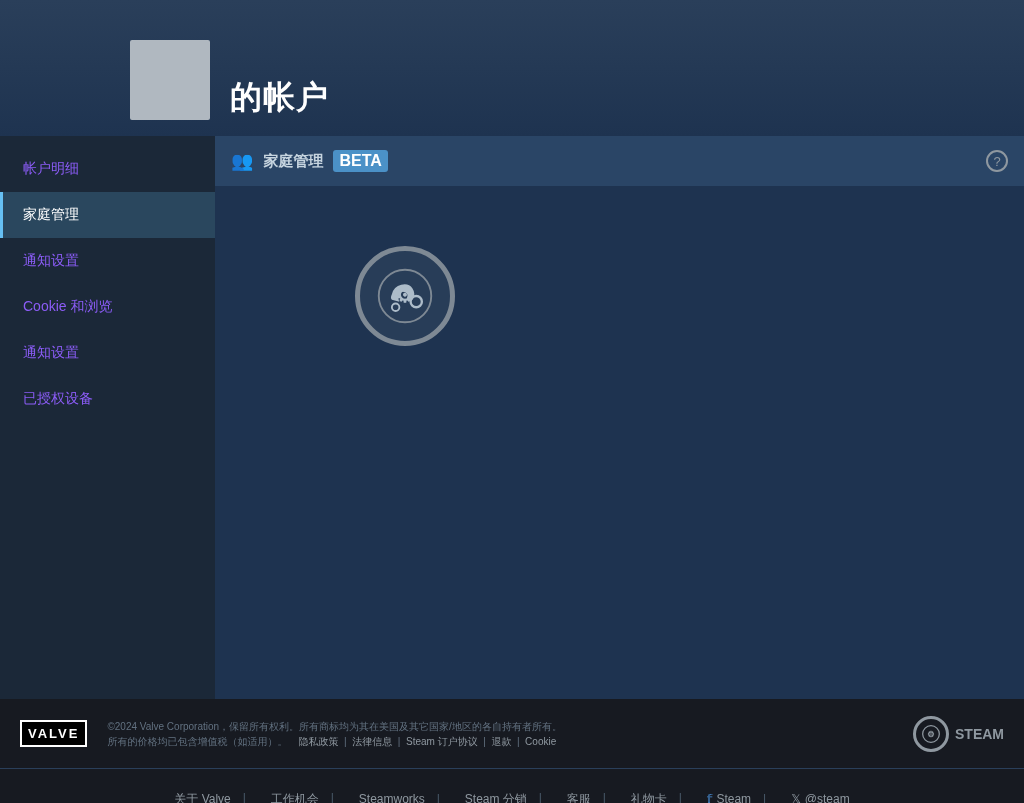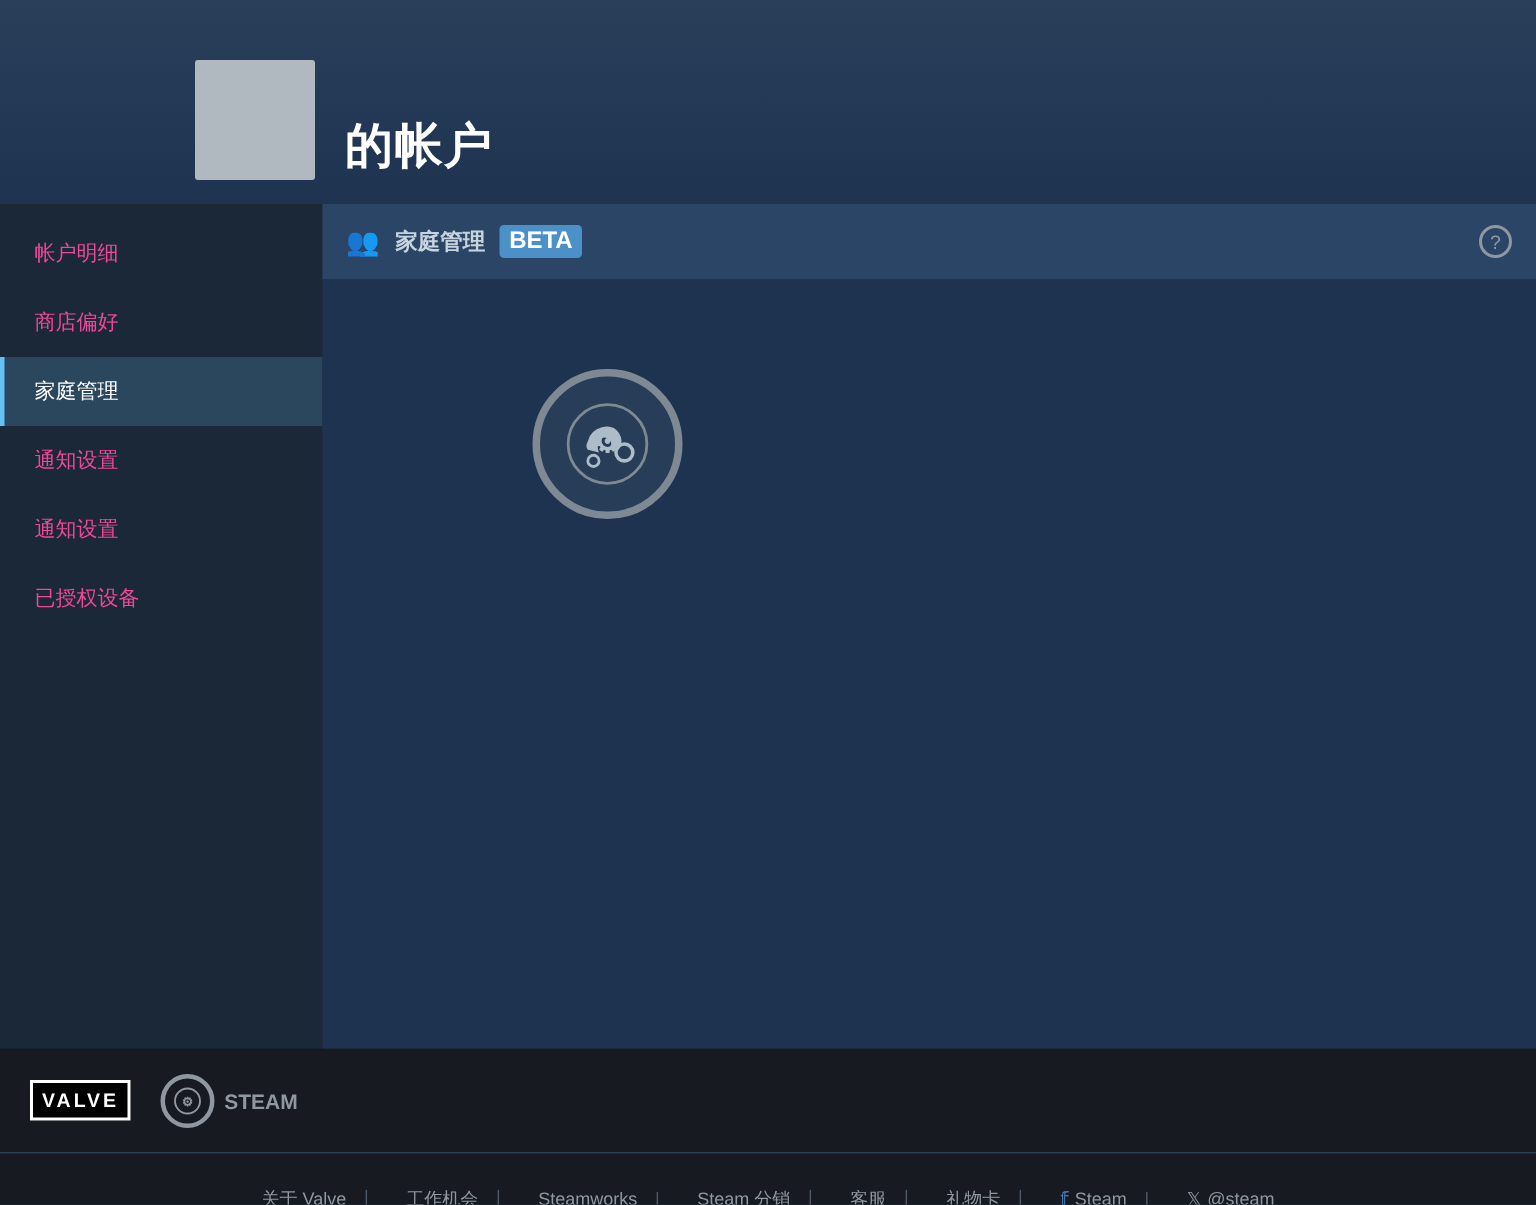--- a/index.html
+++ b/index.html
@@ -49,21 +49,21 @@
     
     .sidebar {
       width: 215px;
       background-color: #1b2838;
       padding-top: 10px;
       flex-shrink: 0;
     }
     .sidebar-item {
       padding: 14px 20px;
       font-size: 14px;
-      color: #ec4899;
+      color: #8b5cf6;
       cursor: pointer;
       display: block;
       text-decoration: none;
       border-left: 3px solid transparent;
     }
     .sidebar-item.active {
       color: #ffffff;
       background-color: #2a475e;
       border-left: 3px solid #66c0f4;
     }
@@ -235,23 +235,23 @@
 
 <div class="header">
   <div class="header-avatar"></div>
   <h1 class="header-title">的帐户</h1>
 </div>
 
 <div class="main-layout">
 
   <nav class="sidebar">
     <a class="sidebar-item">帐户明细</a>
-    <a class="sidebar-item">商店偏好</a>
     <a class="sidebar-item active">家庭管理</a>
     <a class="sidebar-item">通知设置</a>
+    <a class="sidebar-item">Cookie 和浏览</a>
     <a class="sidebar-item">通知设置</a>
     <a class="sidebar-item">已授权设备</a>
   </nav>
 
   <div class="content">
     <div class="content-header">
       <span class="content-header-icon">👥</span>
       <span class="content-header-title">家庭管理</span>
       <span class="beta-badge">BETA</span>
       <div class="help-icon">?</div>
@@ -278,20 +278,34 @@
           <text x="32" y="38" text-anchor="middle" font-size="22" font-weight="bold" fill="#c6d4df" font-family="Arial">⚙</text>
         </svg>
       </div>
     </div>
   </div>
 </div>
 
 <div class="footer">
   <div class="footer-top">
     <div class="valve-logo">VALVE</div>
+    <div class="footer-legal">
+      <span>©2024 Valve Corporation，保留所有权利。所有商标均为其在美国及其它国家/地区的各自持有者所有。</span><br>
+      <span>所有的价格均已包含增值税（如适用）。</span>
+      &nbsp;&nbsp;
+      <a href="#">隐私政策</a>
+      &nbsp;|&nbsp;
+      <a href="#">法律信息</a>
+      &nbsp;|&nbsp;
+      <a href="#">Steam 订户协议</a>
+      &nbsp;|&nbsp;
+      <a href="#">退款</a>
+      &nbsp;|&nbsp;
+      <a href="#">Cookie</a>
+    </div>
     <div class="footer-steam-logo">
       <div class="footer-steam-icon">
         <svg width="20" height="20" viewBox="0 0 24 24">
           <circle cx="12" cy="12" r="10" fill="none" stroke="#8f98a0" stroke-width="1.5"></circle>
           <text x="12" y="16" text-anchor="middle" font-size="10" fill="#8f98a0">⚙</text>
         </svg>
       </div>
       <span>STEAM</span>
     </div>
   </div>

